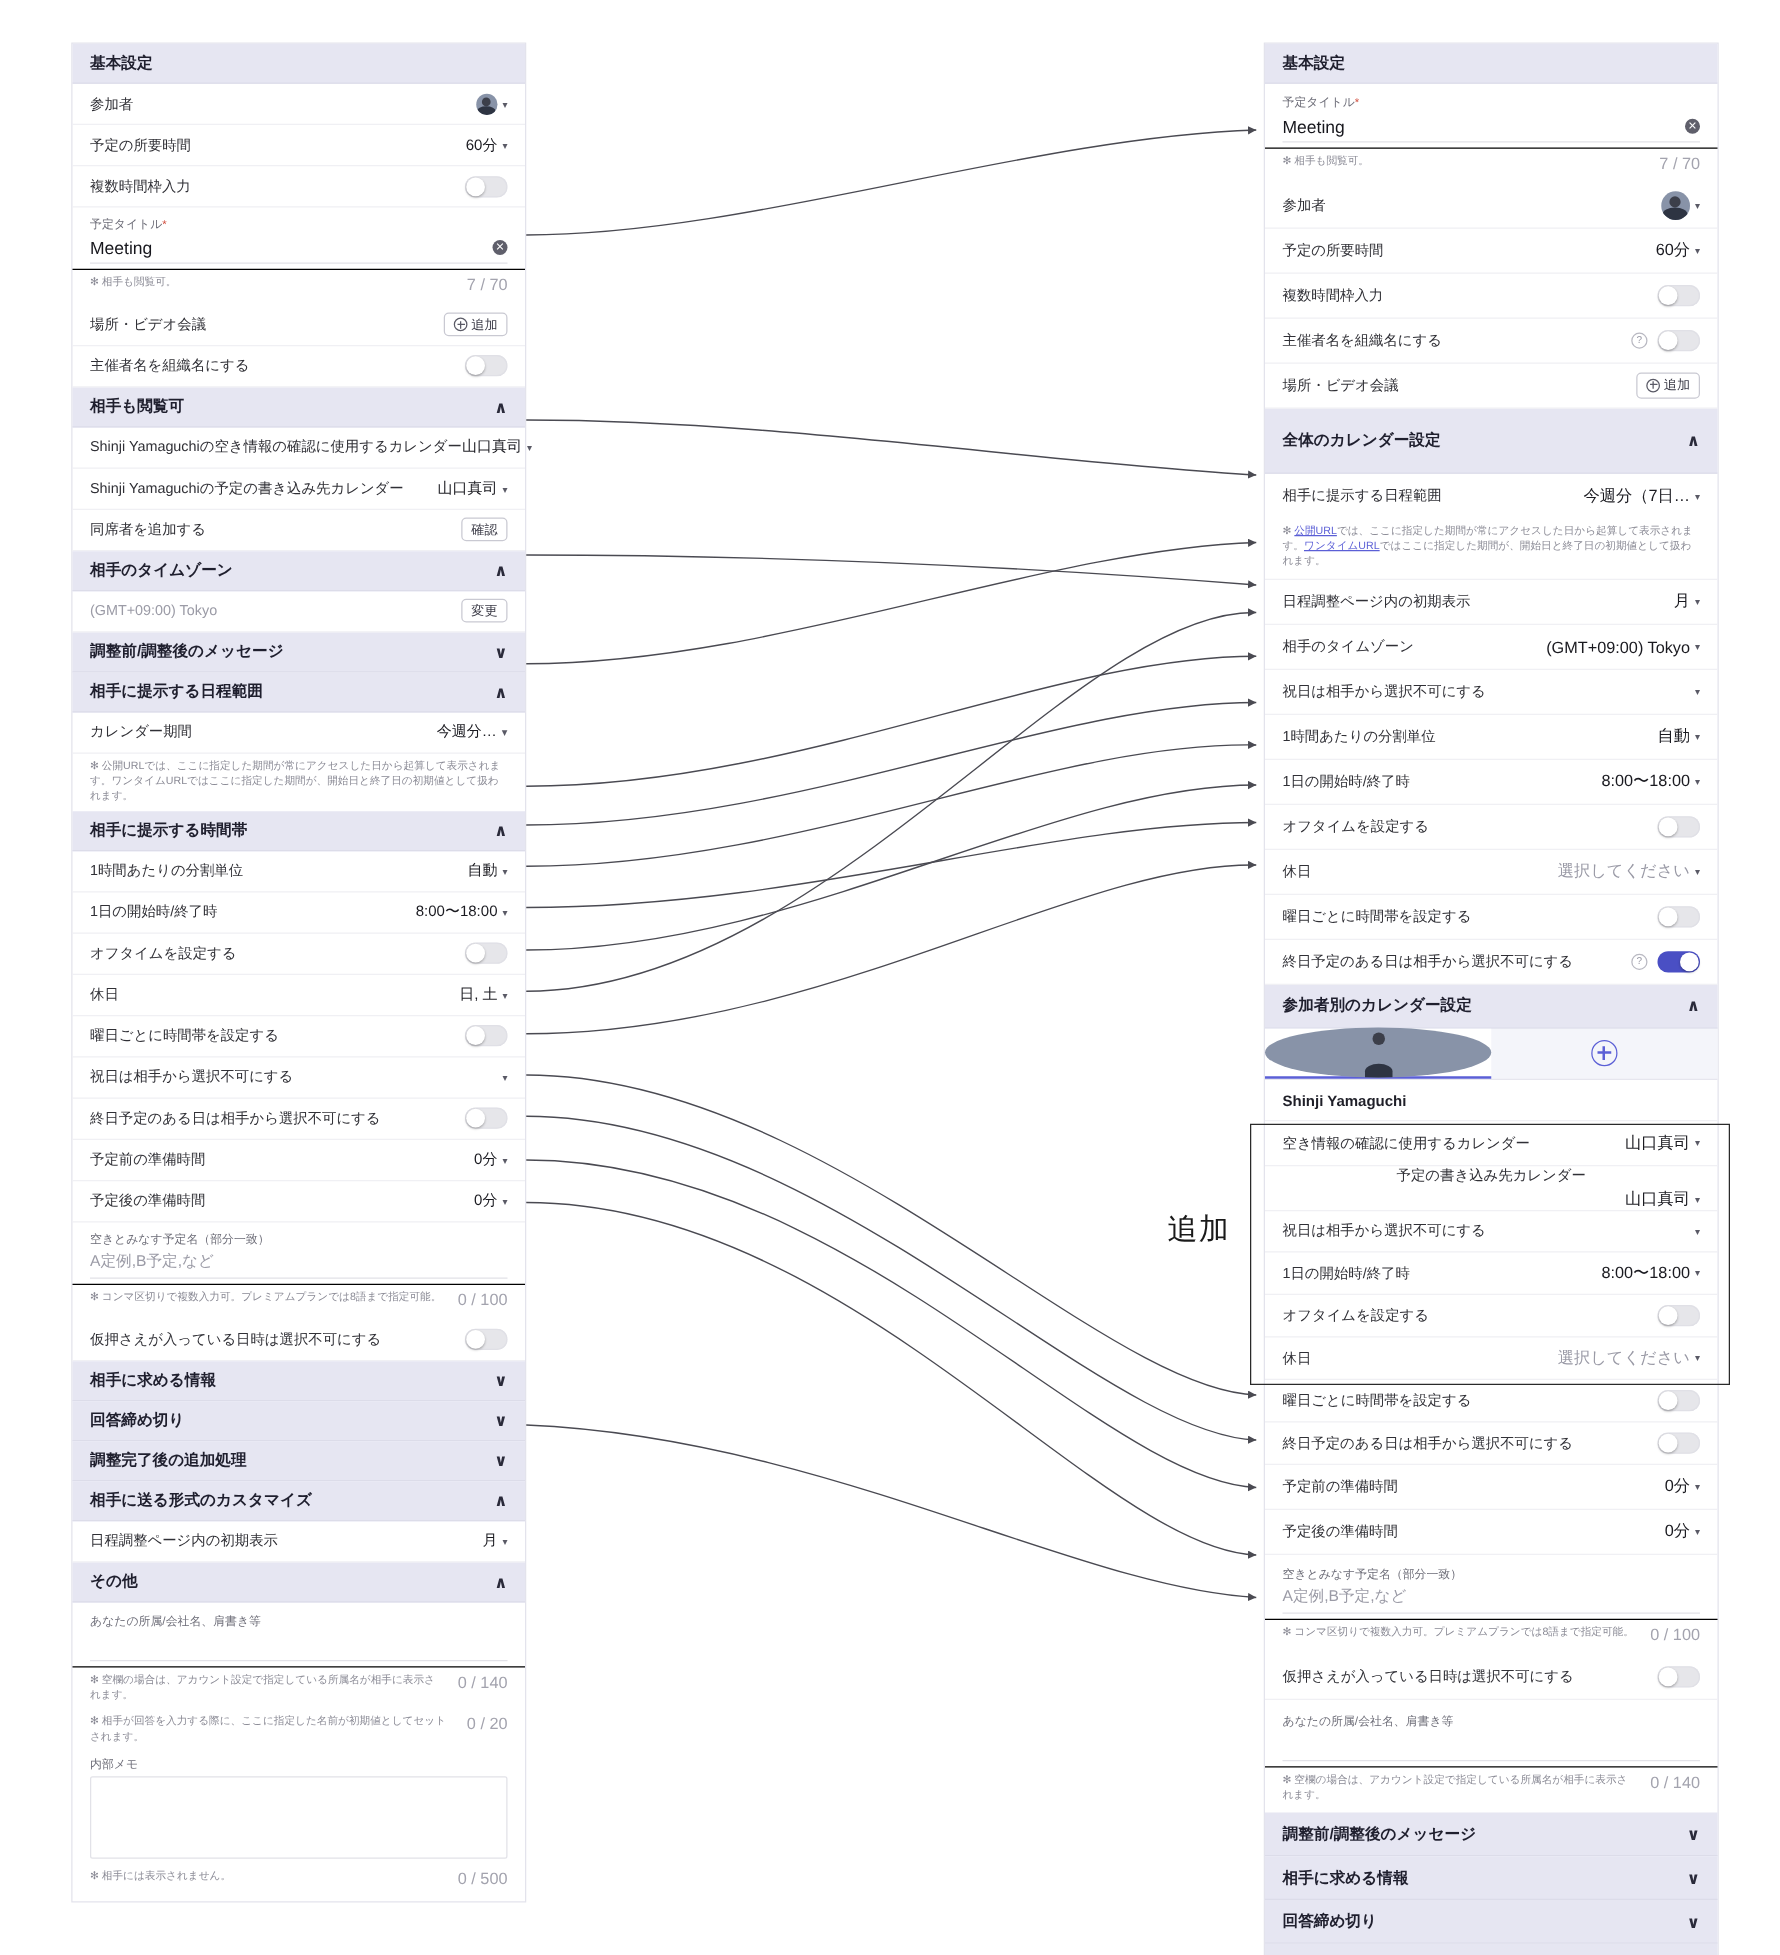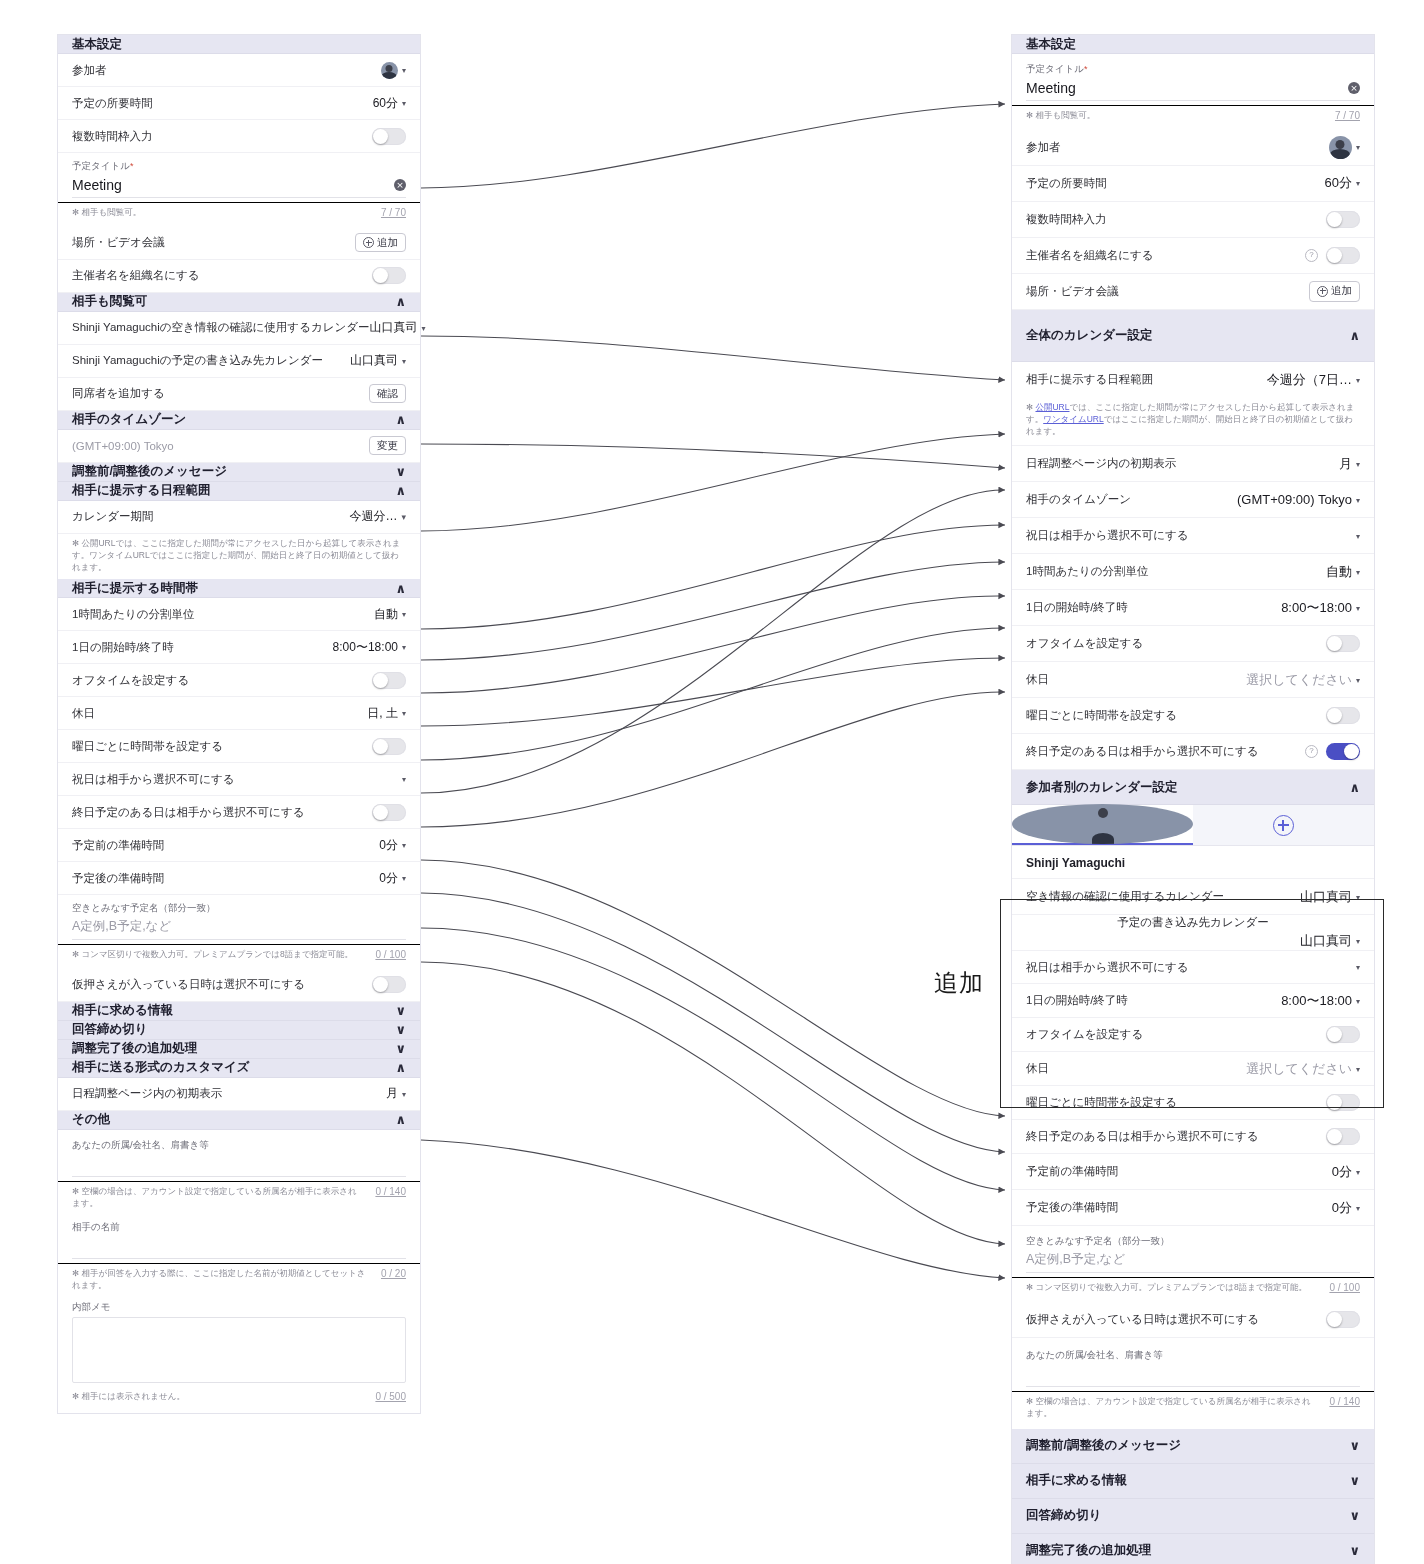--- a/index.html
+++ b/index.html
@@ -7,21 +7,21 @@
     width:1424px;height:1564px;position:relative;overflow:hidden;
     font-family:"Liberation Sans","DejaVu Sans",sans-serif;
     color:#202124;
     -webkit-font-smoothing:antialiased;
   }
   .panel{position:absolute;background:#fff;border:1px solid #e3e3ec;box-sizing:border-box;}
   #panel-left{left:57px;top:34px;width:364px;}
   #panel-right{left:1011px;top:34px;width:364px;}
 
   .sec-header{
-    background:#e6e6f2;height:19px;display:flex;align-items:center;
+    background:#e6e6f2;height:32px;display:flex;align-items:center;
     padding:0 14px;box-sizing:border-box;font-weight:bold;font-size:12.5px;
     color:#1f1f2e;border-bottom:1px solid #dcdce9;
   }
   .sec-header .chev{margin-left:auto;font-size:13px;color:#2a2a3a;line-height:1;}
 
   .row{
     display:flex;align-items:center;min-height:33px;padding:0 14px;
     box-sizing:border-box;border-bottom:1px solid #f0f0f4;font-size:11.5px;
     color:#303036;
   }
@@ -93,21 +93,21 @@
   .field-input .txt.ph{color:#9b9ba6;font-size:12.5px;}
   .clear-x{
     width:12px;height:12px;border-radius:50%;background:#5f5f6b;color:#fff;
     font-size:9px;line-height:12px;text-align:center;flex:none;font-family:"DejaVu Sans",sans-serif;
   }
   .hint{
     display:flex;align-items:flex-start;gap:6px;font-size:8.5px;color:#8a8a95;
     padding:3px 14px 6px;line-height:1.45;
   }
   .hint .h-txt{flex:1;}
-  .hint .h-cnt{margin-left:auto;font-size:10px;color:#a3a3ae;white-space:nowrap;padding-left:6px;text-decoration:underline;}
+  .hint .h-cnt{margin-left:auto;font-size:13px;color:#a3a3ae;white-space:nowrap;padding-left:6px;}
   .hint a{color:#5b5fd6;text-decoration:underline;}
 
   .memo-box{
     border:1px solid #e2e2e8;border-radius:2px;height:64px;margin:3px 14px 0;
   }
 
   
   .tabstrip{display:flex;background:#f4f5fa;border-bottom:1px solid #e6e6ee;}
   .tabstrip .tab{
     flex:1;height:40px;display:flex;align-items:center;justify-content:center;
@@ -398,26 +398,20 @@
     <div class="field-label">あなたの所属/会社名、肩書き等</div>
     <div class="field-input">
         <span class="txt"></span>
       </div>
   </div>
   <div class="hint">
     <span class="h-txt">✻ <span>空欄の場合は、アカウント設定で指定している所属名が相手に表示されます。</span></span>
     <span class="h-cnt">0 / 140</span>
   </div>
 
-  <div class="field" style="padding-top:5px;">
-    <div class="field-label">相手の名前</div>
-    <div class="field-input">
-        <span class="txt"></span>
-      </div>
-  </div>
   <div class="hint">
     <span class="h-txt">✻ <span>相手が回答を入力する際に、ここに指定した名前が初期値としてセットされます。</span></span>
     <span class="h-cnt">0 / 20</span>
   </div>
 
   <div class="field-label" style="padding:4px 14px 0;">内部メモ</div>
   <div class="memo-box"></div>
   <div class="hint" style="padding-top:7px;padding-bottom:8px;">
     <span class="h-txt">✻ <span>相手には表示されません。</span></span>
     <span class="h-cnt">0 / 500</span>

